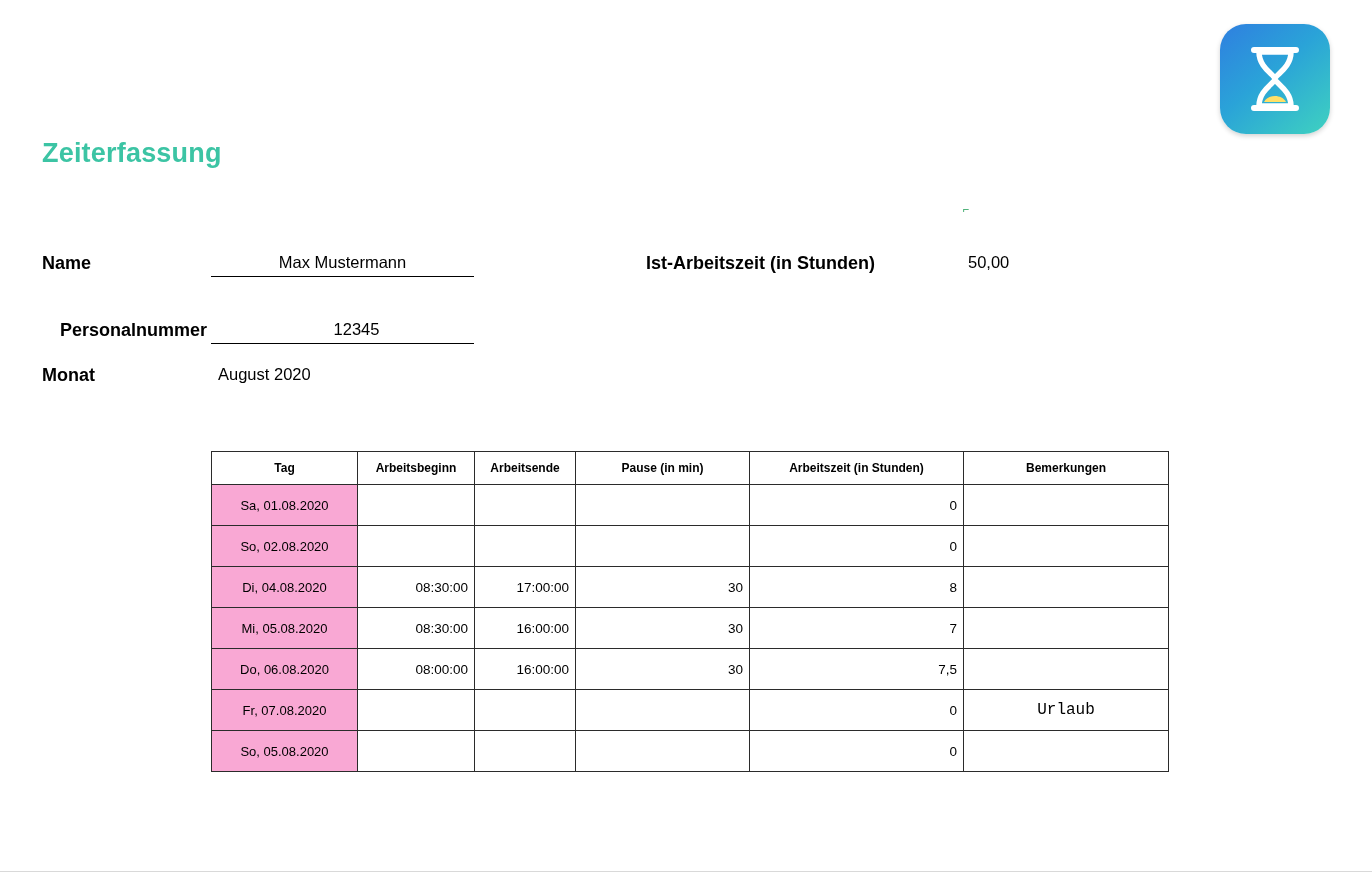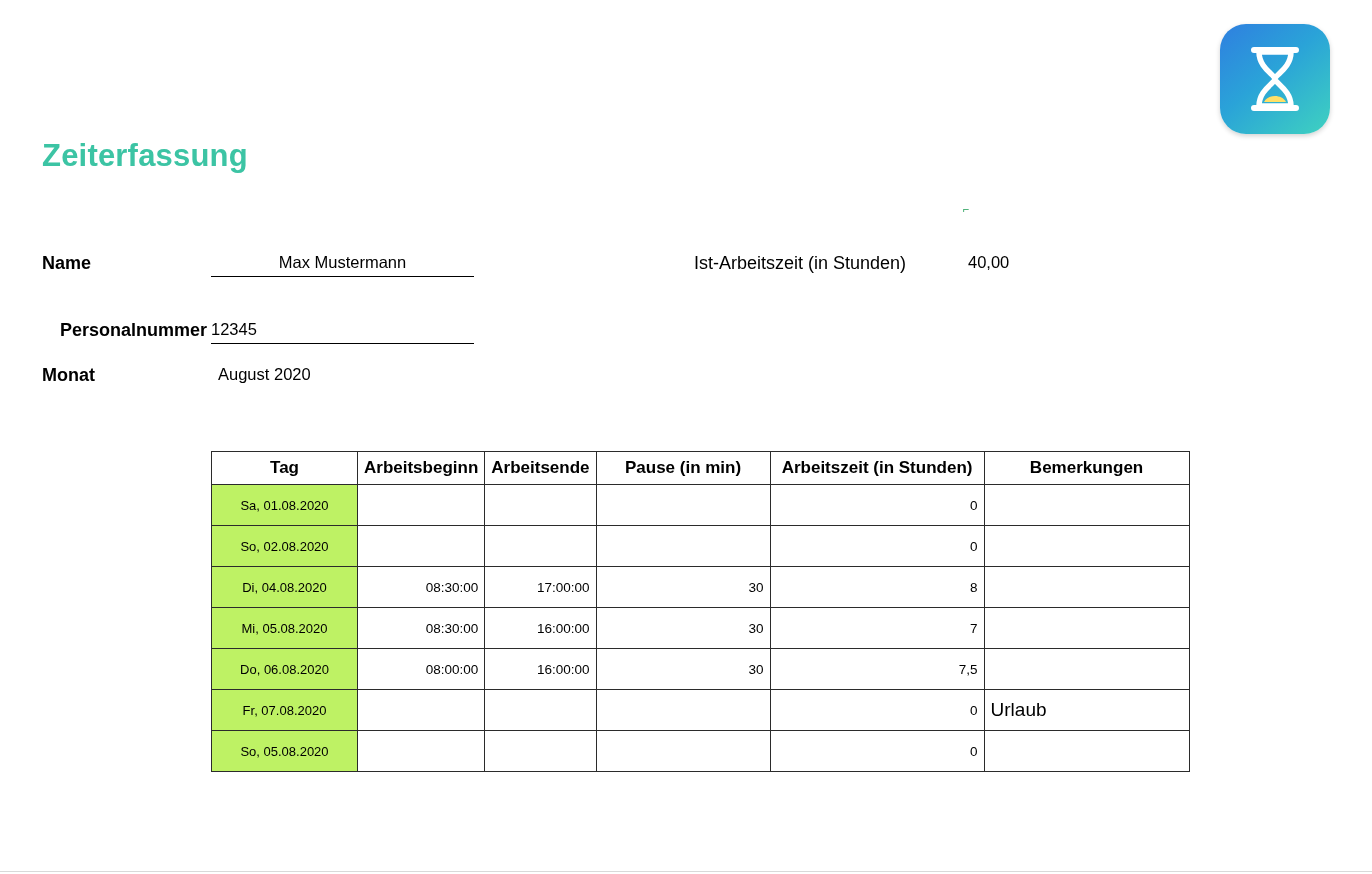--- a/index.html
+++ b/index.html
@@ -32,21 +32,21 @@
     left: 50%;
     top: 50%;
     transform: translate(-50%, -50%);
   }
 
   
   .page-title {
     position: absolute;
     left: 42px;
     top: 138px;
-    font-size: 31px;
+    font-size: 27px;
     font-weight: bold;
     color: #3cc4a4;
     letter-spacing: 0.2px;
   }
 
   
   .marker {
     position: absolute;
     left: 963px;
     top: 205px;
@@ -72,27 +72,27 @@
   .meta-rule {
     position: absolute;
     border-bottom: 1.6px solid #000;
   }
 
   #name-label   { left: 42px;  top: 253px; }
   #name-value   { left: 211px; top: 253px; width: 263px; text-align: center; }
   #name-rule    { left: 211px; top: 276px; width: 263px; }
 
   #pnr-label    { left: 42px;  top: 320px; margin-left: 18px; }
-  #pnr-value    { left: 211px; top: 320px; width: 263px; text-align: left; }
+  #pnr-value    { left: 225px; top: 320px; width: 263px; text-align: center; }
   #pnr-rule     { left: 211px; top: 343px; width: 263px; }
 
   #monat-label  { left: 42px;  top: 365px; }
   #monat-value  { left: 218px; top: 365px; }
 
-  #ist-label    { left: 646px; top: 253px; font-weight: normal; margin-left: 48px; }
+  #ist-label    { left: 646px; top: 253px; font-weight: bold; }
   #ist-value    { left: 968px; top: 253px; }
 
   
   .sheet-table {
     position: absolute;
     left: 211px;
     top: 451px;
     border-collapse: collapse;
     font-size: 13.5px;
   }
@@ -101,42 +101,43 @@
     border: 1px solid #2b2b2b;
     height: 41px;
     padding: 0 6px;
     box-sizing: border-box;
     font-weight: normal;
   }
   .sheet-table thead th {
     font-weight: bold;
     text-align: center;
     height: 33px;
-    font-size: 17px;
+    font-size: 12px;
     white-space: nowrap;
   }
   .col-tag       { width: 146px; }
   .col-beginn    { width: 117px; }
   .col-ende      { width: 101px; }
   .col-pause     { width: 174px; }
   .col-arbeit    { width: 214px; }
   .col-bemerk    { width: 205px; }
 
   td.day-cell {
-    background: #bef264;
+    background: #f9a8d4;
     text-align: center;
     font-size: 13px;
   }
   td.num-cell {
     text-align: right;
     font-size: 13.5px;
   }
   td.note-cell {
-    text-align: left;
-    font-size: 19px;
+    text-align: center;
+    font-size: 16px;
+    font-family: Liberation Mono, monospace;
   }
 
   
   .clip-mask {
     position: absolute;
     left: 0;
     top: 871px;
     width: 1372px;
     height: 3px;
     background: #ffffff;
@@ -164,21 +165,21 @@
 <div class="meta-rule" id="name-rule"></div>
 
 <div class="meta-label" id="pnr-label">Personalnummer</div>
 <div class="meta-value" id="pnr-value">12345</div>
 <div class="meta-rule" id="pnr-rule"></div>
 
 <div class="meta-label" id="monat-label">Monat</div>
 <div class="meta-value" id="monat-value">August 2020</div>
 
 <div class="meta-label" id="ist-label">Ist-Arbeitszeit (in Stunden)</div>
-<div class="meta-value" id="ist-value">40,00</div>
+<div class="meta-value" id="ist-value">50,00</div>
 
 <table class="sheet-table">
   <thead>
     <tr>
       <th class="col-tag">Tag</th>
       <th class="col-beginn">Arbeitsbeginn</th>
       <th class="col-ende">Arbeitsende</th>
       <th class="col-pause">Pause (in min)</th>
       <th class="col-arbeit">Arbeitszeit (in Stunden)</th>
       <th class="col-bemerk">Bemerkungen</th>

